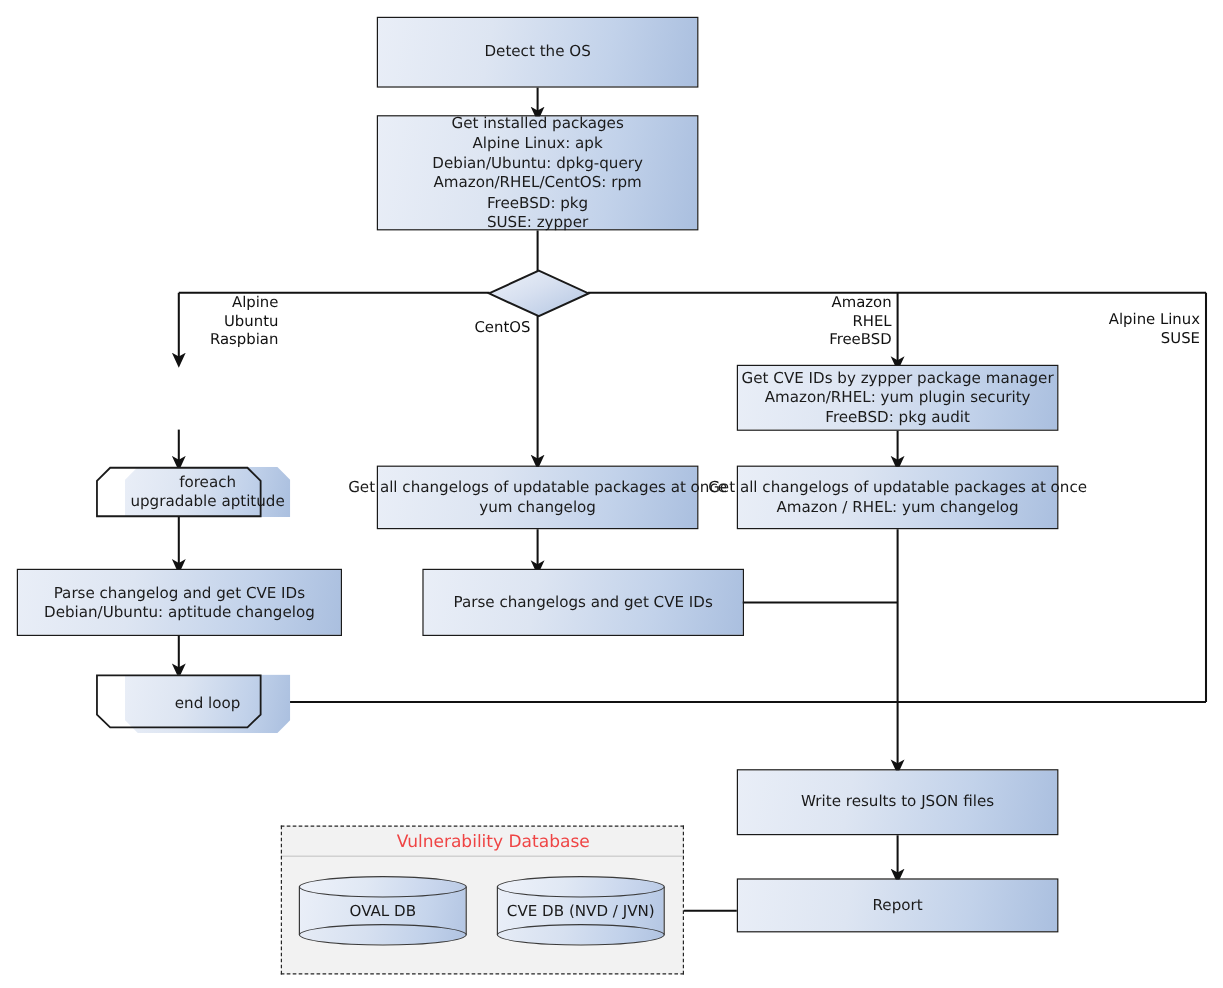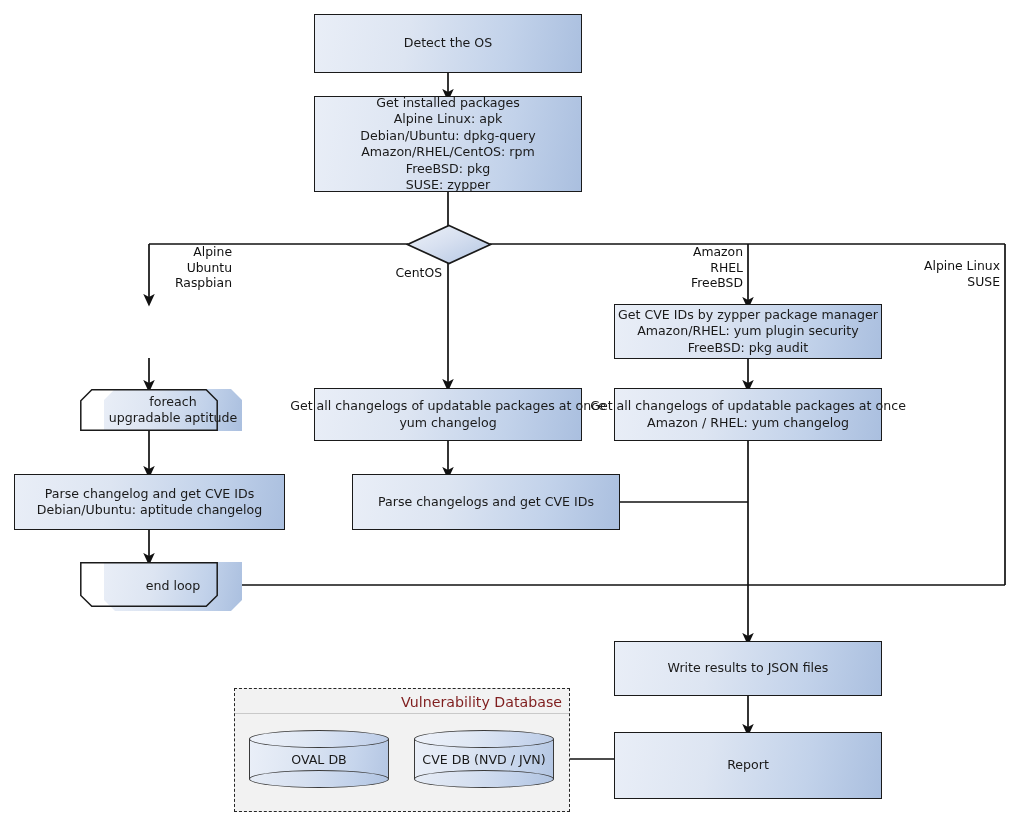--- a/index.html
+++ b/index.html
@@ -28,21 +28,21 @@
            background:linear-gradient(100deg,#e9eef7 0%,#dde5f2 35%,#c2d2ea 72%,#aabfdf 100%);}
 
   .overflow-txt{white-space:nowrap;}
 
   .edge-label{position:absolute;font-size:12.4px;line-height:15.5px;color:#111;
               text-align:right;white-space:nowrap;}
 
   
   .groupbox{position:absolute;box-sizing:border-box;
             border:1.6px dashed #262626;background:#f2f2f2;}
-  .group-title{position:absolute;font-size:14.2px;color:#7f1d1d;text-align:right;}
+  .group-title{position:absolute;font-size:14.2px;color:#ef4444;text-align:center;}
   .group-sep{position:absolute;border-top:1px solid #c9c9c9;}
 
   
   .cyl{position:absolute;border-radius:28px;}
   .cyl .body{position:absolute;left:0;right:0;top:9px;bottom:9px;
              background:linear-gradient(100deg,#eaeff8 0%,#dbe4f2 40%,#c6d5ec 75%,#b4c6e3 100%);
              border-left:1.4px solid #3a3a3a;border-right:1.4px solid #3a3a3a;}
   .cyl .top{position:absolute;left:0;right:0;top:0;height:18px;border-radius:50%;
             background:linear-gradient(100deg,#eef2fa 0%,#e0e8f4 40%,#cbd8ee 75%,#bbcbe6 100%);
             border:1.4px solid #3a3a3a;box-sizing:border-box;}
@@ -191,21 +191,21 @@
     <span class="txt overflow-txt">
       <span>Get all changelogs of updatable packages at once</span><br>
       <span>Amazon / RHEL: yum changelog</span>
     </span>
   </div>
 
   <div class="node" style="left:614px;top:641px;width:268px;height:55px;">
     <span class="txt">Write results to JSON files</span>
   </div>
 
-  <div class="node" style="left:614px;top:732px;width:268px;height:67px;">
+  <div class="node" style="left:614px;top:732px;width:268px;height:45px;">
     <span class="txt">Report</span>
   </div>
 
   <div class="groupbox" style="left:234px;top:688px;width:336px;height:124px;"></div>
   <div class="group-sep" style="left:235px;top:713px;width:334px;"></div>
   <div class="group-title" style="left:260px;top:694px;width:302px;">Vulnerability Database</div>
 
   <div class="cyl" style="left:249px;top:730px;width:140px;height:58px;">
     <div class="body"></div>
     <div class="bot"></div>

